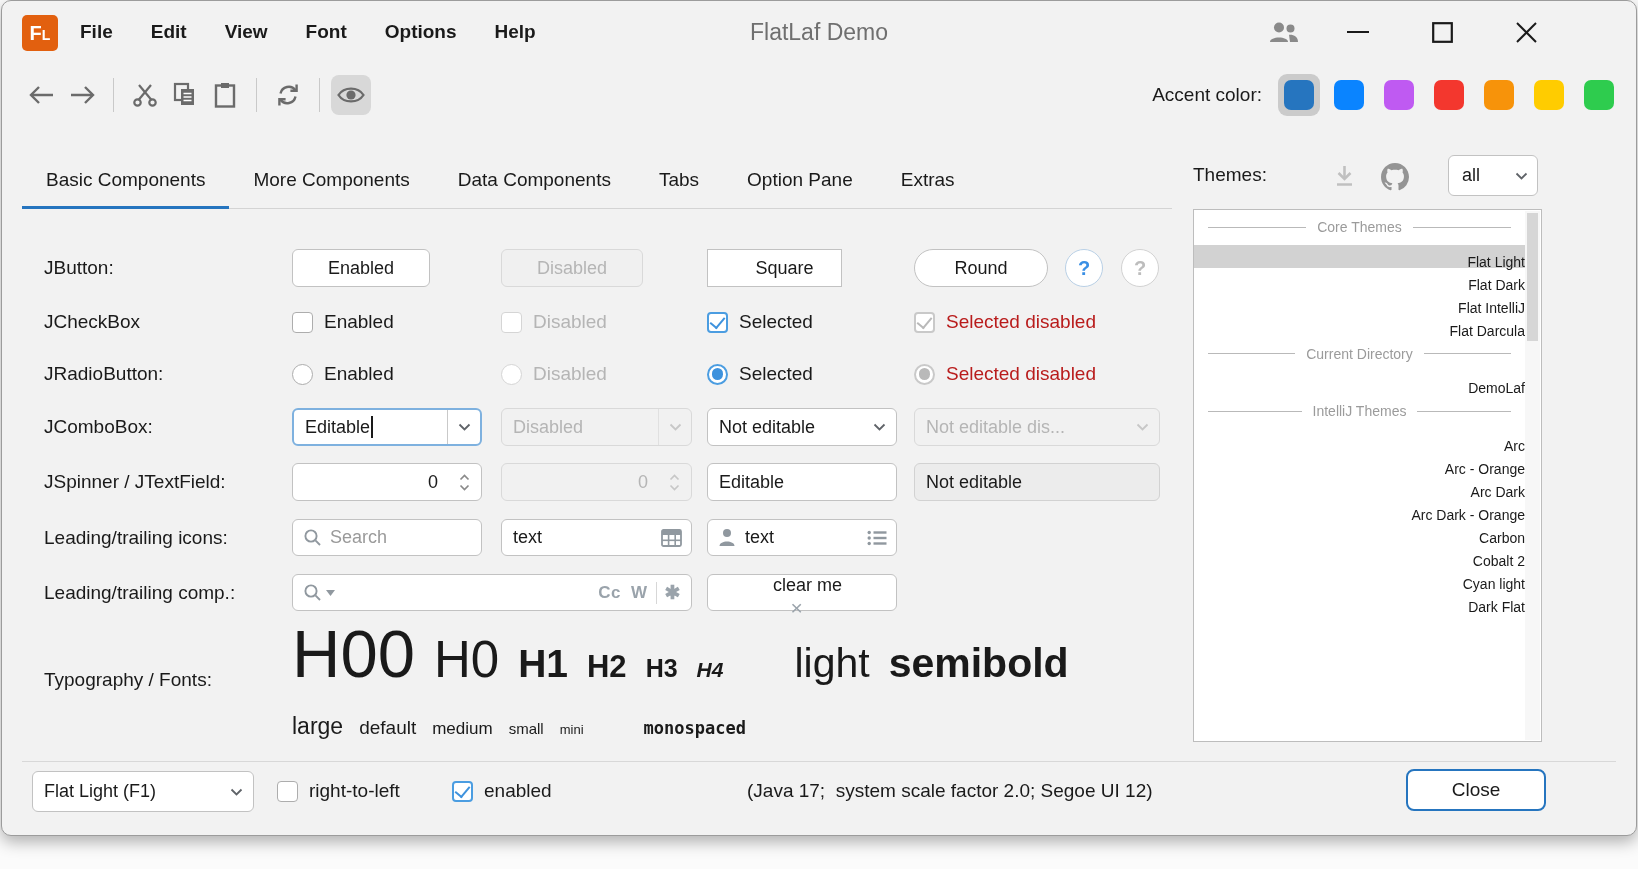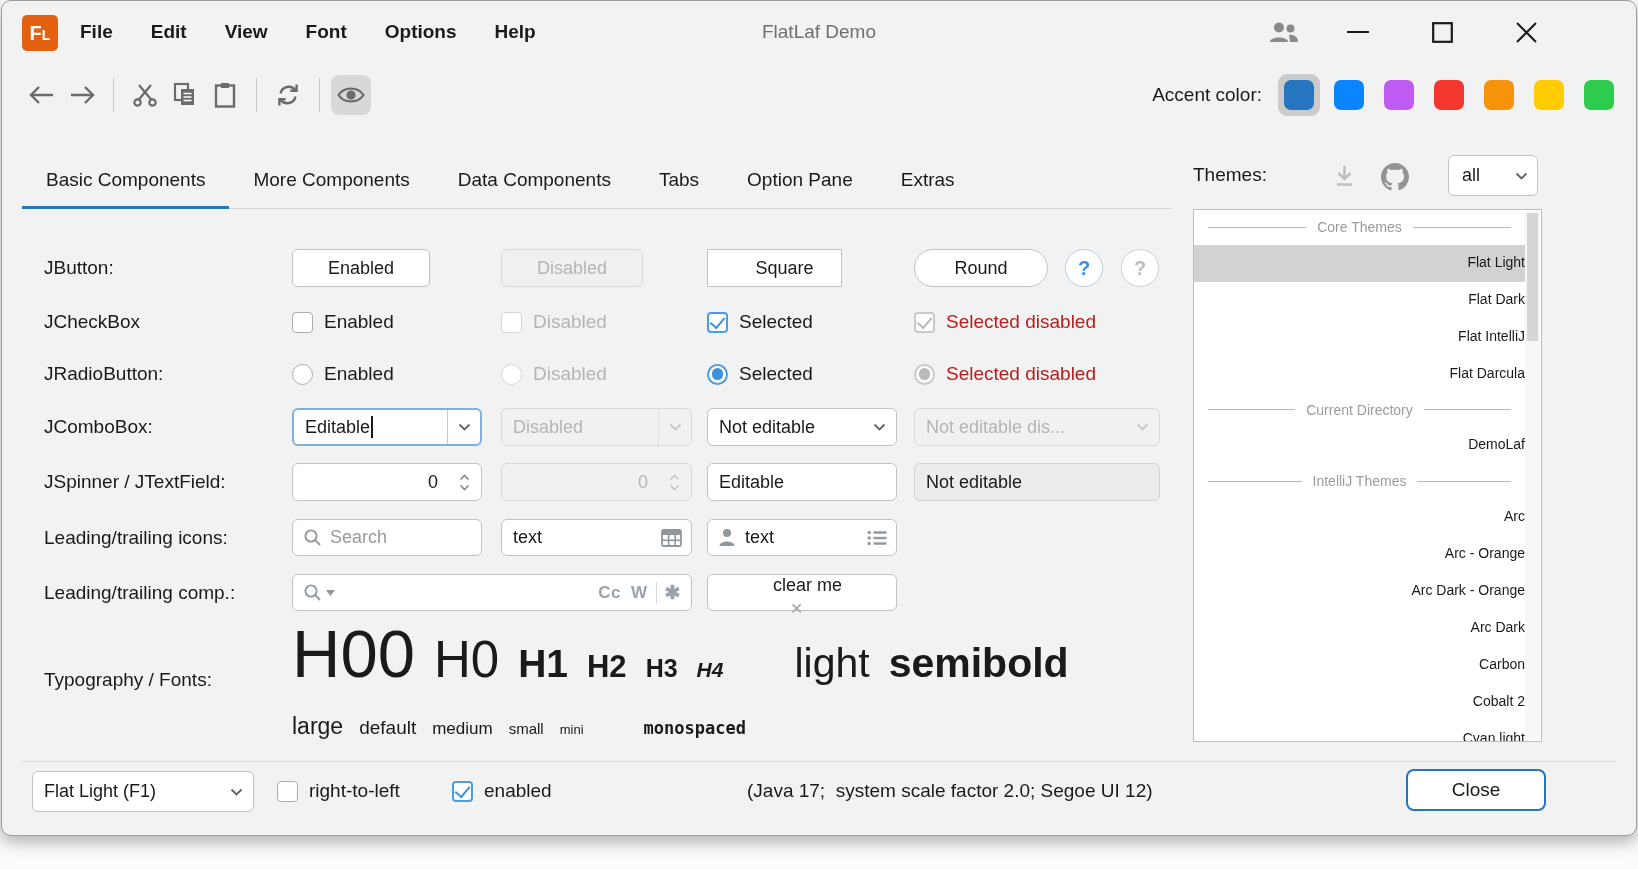--- a/index.html
+++ b/index.html
@@ -13,21 +13,21 @@
 
   
   .titlebar { position:absolute; left:0; top:0; right:0; height:62px; }
   .logo { position:absolute; left:20px; top:14px; width:36px; height:36px; border-radius:5px;
           color:#fff; display:flex; align-items:center; justify-content:center;
           font-weight:bold; font-size:20px; letter-spacing:0; }
   .logo .lg2 { font-size:14px; margin-top:4px; }
   .menus { position:absolute; left:78px; top:0; height:62px; display:flex; align-items:center; gap:38px; font-size:19px; }
   .menu-item { cursor:default;font-weight:bold; }
   .win-title { position:absolute; left:0; right:0; top:0; height:62px; display:flex; align-items:center; justify-content:center;
-               color:#6f6f6f; font-size:19px; pointer-events:none; }
+               color:#6f6f6f; font-size:23px; pointer-events:none; }
   .winctl { position:absolute; top:0; height:62px; display:flex; align-items:center; justify-content:center; }
 
   
   .toolbar { position:absolute; top:62px; left:0; right:0; height:64px; display:flex; align-items:center; padding-left:20px; }
   .tb-btn { width:40px; height:40px; display:flex; align-items:center; justify-content:center; border-radius:8px; }
   .tb-btn.toggled { background:#d8d8d8; }
   .tb-sep { width:1px; height:34px; background:#c9c9c9; margin:0 11px; }
   .accent { position:absolute; right:22px; top:62px; height:64px; display:flex; align-items:center; gap:20px; }
   .accent-label { font-size:19px; margin-right:2px; }
   .swatch { width:30px; height:30px; border-radius:7px; }
@@ -41,21 +41,21 @@
   
   .themes-head { position:absolute; left:1191px; top:152px; width:349px; height:48px; }
   .themes-label { position:absolute; left:0; top:11px; font-size:19px; }
   .th-ic { position:absolute; top:10px; }
   .themes-combo { position:absolute; right:4px; top:2px; width:90px; height:41px; background:#fff; border:1px solid #c2c2c2; border-radius:6px;
                   display:flex; align-items:center; font-size:18px; }
   .themes-combo .txt { flex:1; padding-left:13px; }
   .themes-combo .arrow { width:32px; display:flex; justify-content:center; }
   .themes-list { position:absolute; left:1191px; top:208px; width:349px; height:533px; background:#fff;
                  border:1px solid #bdbdbd; overflow:hidden; font-size:14px;text-align:right; }
-  .t-item { height:37px; line-height:34.6px; padding-left:13px; white-space:nowrap; width:331px; }
+  .t-item { height:23px; line-height:34.6px; padding-left:13px; white-space:nowrap; width:331px; }
   .t-item.selected { background:#d2d2d2; }
   .t-sep { height:34.6px; display:flex; align-items:center; gap:11px; color:#9b9b9b; padding:0 14px; width:331px; }
   .t-sep .ln { flex:1; height:1px; background:#b9b9b9; }
   .t-scroll { position:absolute; right:1px; top:1px; bottom:1px; width:15px; background:#f7f7f7; }
   .t-thumb { position:absolute; left:2px; right:2px; top:2px; height:128px; background:#d6d6d6; }
 
   
   .row { position:absolute; left:42px; height:38px; }
   .rlabel { position:absolute; left:0; top:50%; transform:translateY(-50%); font-size:19px; white-space:nowrap; }
   .c1 { left:248px; } .c2 { left:457px; } .c3 { left:663px; } .c4 { left:870px; }
@@ -295,22 +295,22 @@
         <span class="ln"></span>
       </div>
     <div class="t-item">DemoLaf</div>
     <div class="t-sep">
         <span class="ln"></span>
         <span>IntelliJ Themes</span>
         <span class="ln"></span>
       </div>
     <div class="t-item">Arc</div>
     <div class="t-item">Arc - Orange</div>
+    <div class="t-item">Arc Dark</div>
     <div class="t-item">Arc Dark - Orange</div>
-    <div class="t-item">Arc Dark</div>
     <div class="t-item">Carbon</div>
     <div class="t-item">Cobalt 2</div>
     <div class="t-item">Cyan light</div>
     <div class="t-item">Dark Flat</div>
     <div class="t-scroll">
         <div class="t-thumb"></div>
       </div>
   </div>
 
   <div class="row" style="top:248px;">

